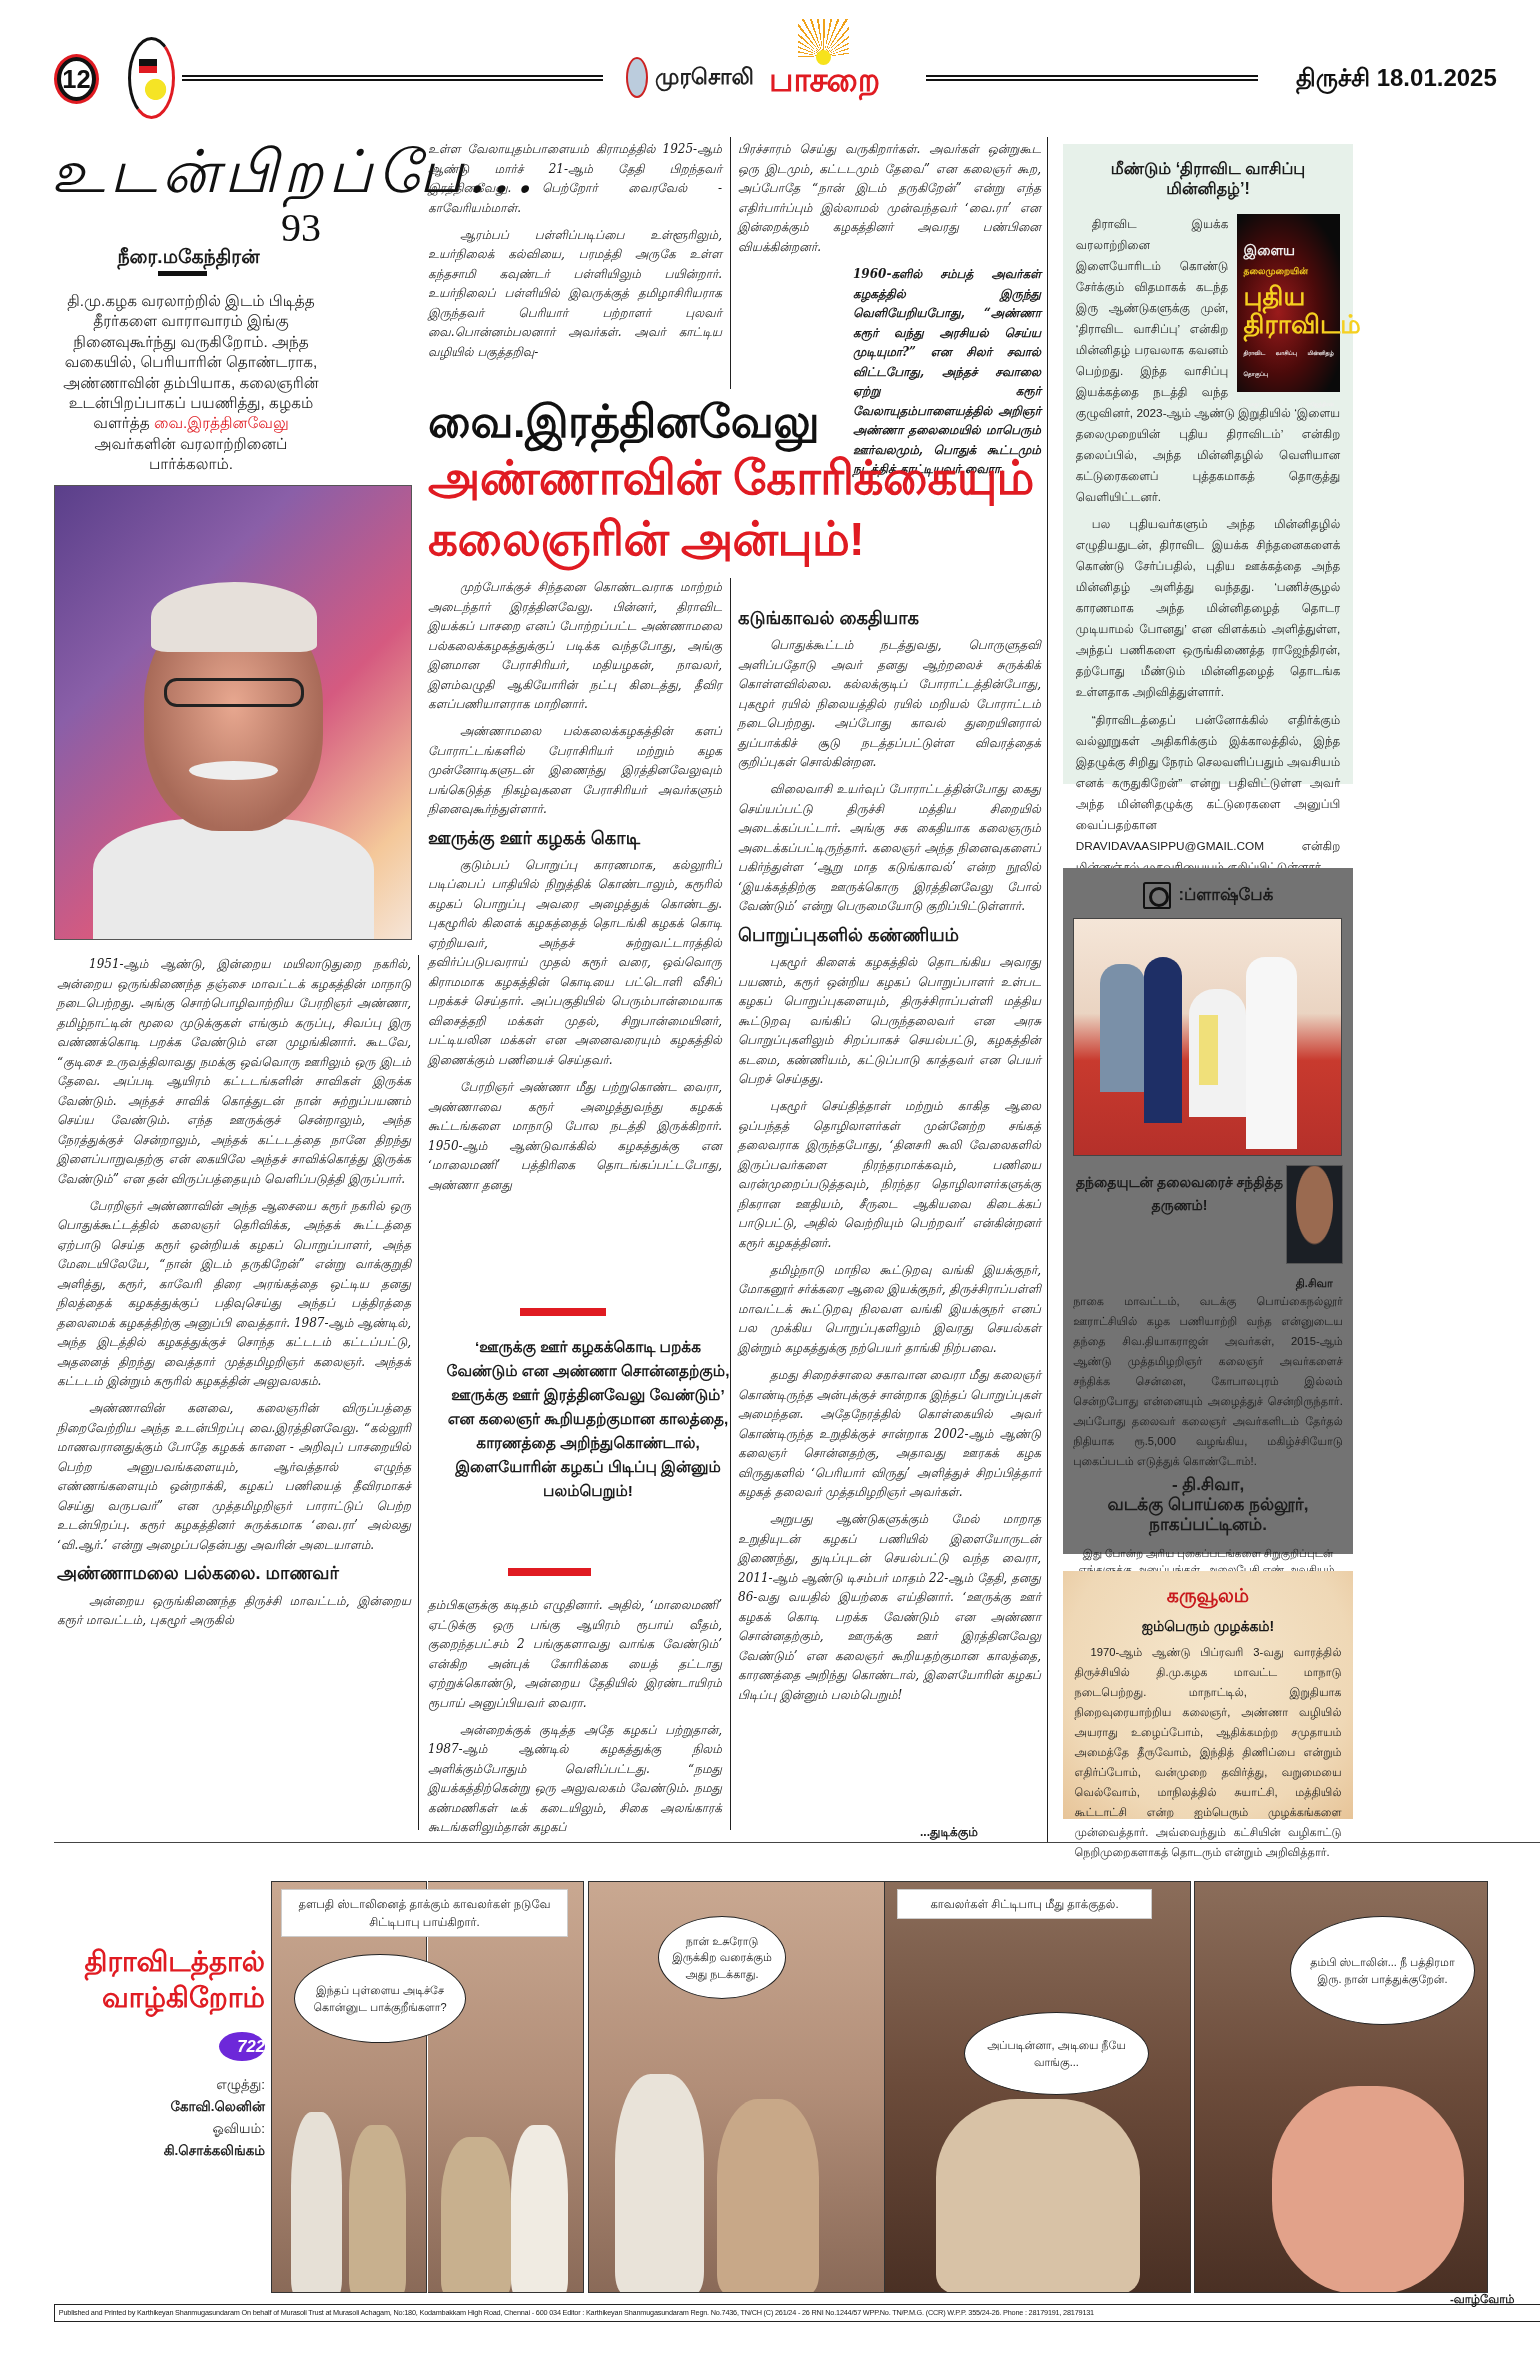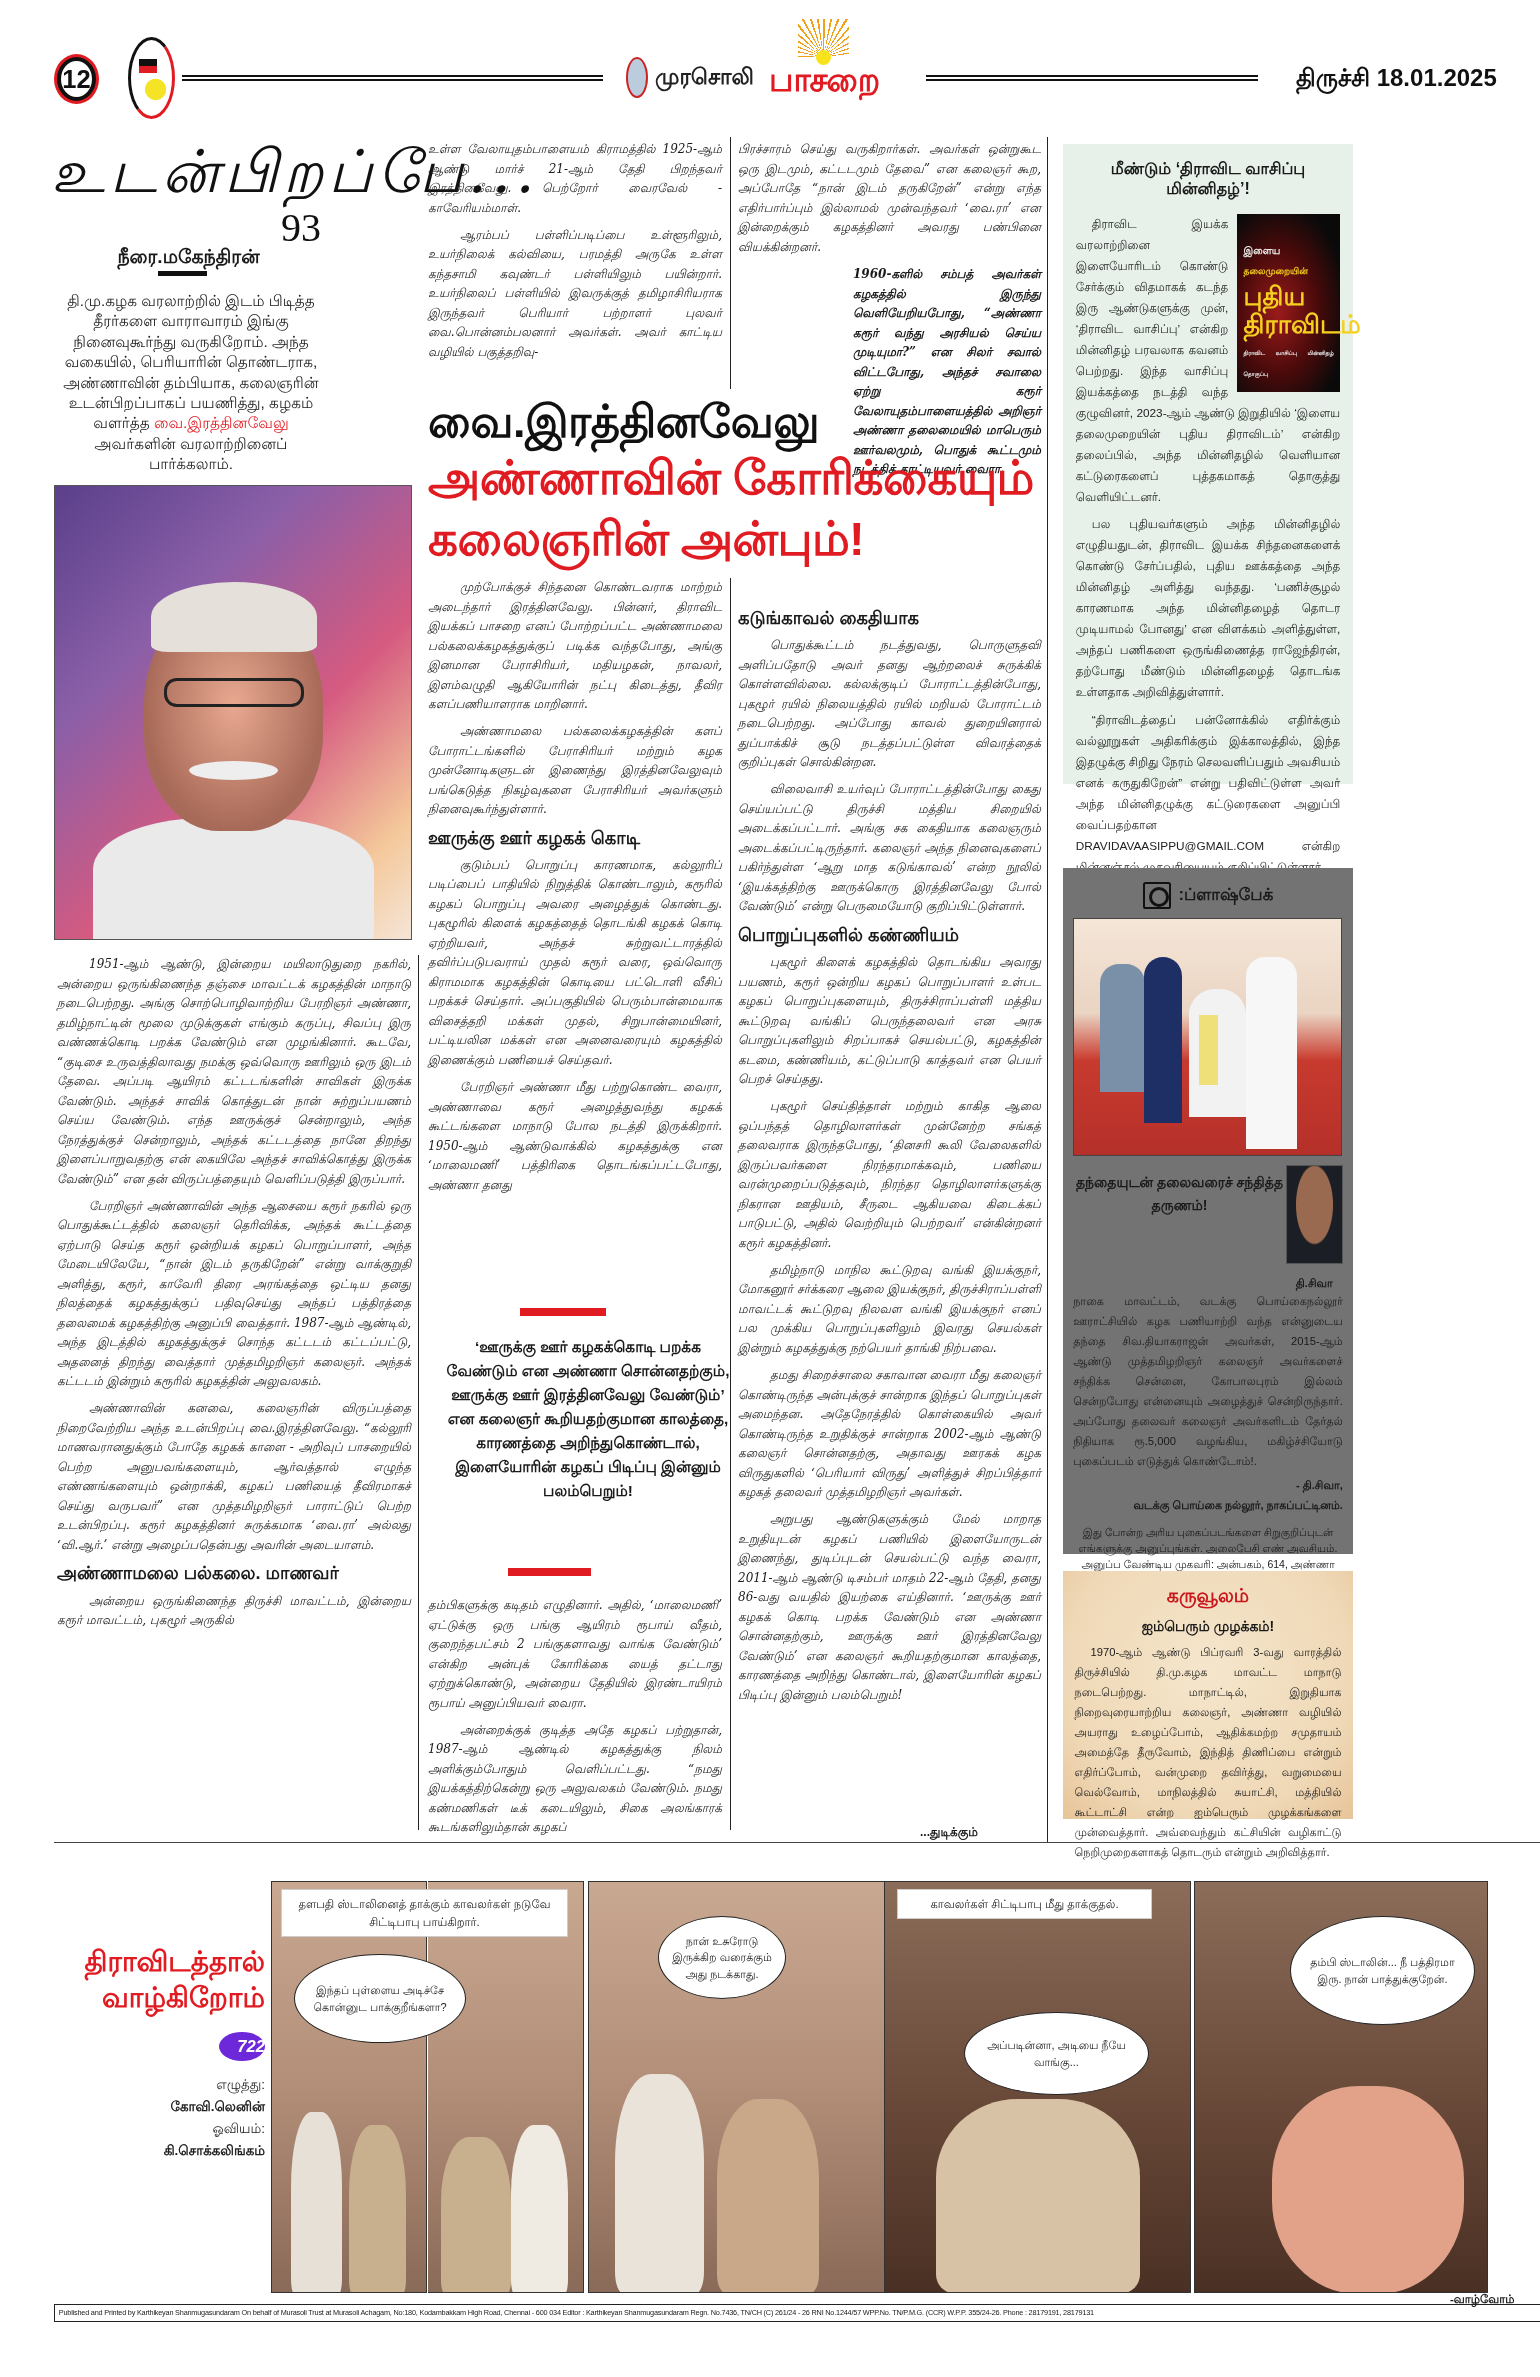--- a/index.html
+++ b/index.html
@@ -50,21 +50,21 @@
 
   .pullquote { position: absolute; left: 441px; top: 1335px; width: 294px; text-align: center; font-weight: bold; font-size: 15.3px; line-height: 24px; }
   .pq-rule { position: absolute; height: 7.7px; background: #e01b22; }
 
   
   .box-green { position: absolute; left: 1063px; top: 144px; width: 290px; height: 640px; background: #e7f1ea; padding: 16px 12.8px; }
   .box-green h3 { font-size: 16px; text-align: center; margin-bottom: 14px; }
   .box-text { font-size: 11.8px; line-height: 21px; text-align: justify; color: #222; }
   .box-text p { text-indent: 16px; margin-bottom: 6.4px; }
   .book-cover { float: right; width: 103px; height: 178px; margin: 0 0 7.7px 9px; background: radial-gradient(ellipse at 40% 55%, #9b1b1b 0%, #4a0a0a 45%, #0a0a0a 80%); color: #f5d020; padding: 25.5px 6.4px; font-weight: bold; }
-  .book-cover .l1 { font-size: 10px; color: #eee; }
+  .book-cover .l1 { font-size: 14px; color: #eee; }
   .book-cover .l2 { font-size: 9px; color: #f5d020; }
   .book-cover .l3 { font-size: 25.5px; line-height: 28px; }
   .book-cover .l4 { font-size: 5.7px; color: #eee; margin-top: 5.1px; }
   .book-cover .l5 { font-size: 5.1px; color: #eee; margin-top: 9px; }
 
   .box-pink { position: absolute; left: 1063px; top: 868px; width: 290px; height: 686px; background: #737373; padding: 14px 10.2px; }
   .flash-title { text-align: center; font-weight: bold; font-size: 16.6px; margin-bottom: 9px; display: flex; align-items: center; justify-content: center; gap: 7.7px; }
   .camera-icon { width: 28px; height: 27px; border: 2.6px solid #111; border-radius: 2.6px; position: relative; }
   .camera-icon::after { content: ""; position: absolute; left: 3.8px; top: 3.2px; width: 14px; height: 14px; border: 3.2px solid #111; border-radius: 50%; }
   .flash-photo { width: 269px; height: 238px; border: 1.3px solid #444; background: linear-gradient(180deg, #f5e6d8 0%, #ead4c2 40%, #c83a2e 60%, #b5302a 100%); position: relative; overflow: hidden; }
@@ -72,21 +72,21 @@
   .flash-photo .p1s { position: absolute; left: 125px; top: 96px; width: 19px; height: 70px; background: #f0e07a; }
   .flash-photo .p2 { position: absolute; left: 70px; top: 38px; width: 38px; height: 166px; background: #1e2f66; border-radius: 19px 19px 0 0; }
   .flash-photo .p3 { position: absolute; left: 172px; top: 38px; width: 51px; height: 192px; background: #f7f7f7; border-radius: 19px 19px 0 0; }
   .flash-photo .p4 { position: absolute; left: 25.5px; top: 45px; width: 45px; height: 128px; background: #7a90a8; border-radius: 19px 19px 0 0; }
   .flash-caption-row { display: flex; margin-top: 9px; }
   .flash-caption-text { flex: 1; }
   .flash-caption-title { text-align: center; font-weight: bold; font-size: 14px; line-height: 23px; margin: 6.4px 0 7.7px; }
   .siva-photo { width: 57px; height: 99px; background: radial-gradient(ellipse at 50% 40%, #9a6a50 0 18px, #1b1f25 19px); border: 1.3px solid #555; }
   .siva-name { font-weight: bold; font-size: 11px; text-align: center; margin-top: 12.8px; }
   .flash-body { font-size: 11.2px; line-height: 20px; text-align: justify; }
-  .flash-sign { text-align: right; font-weight: bold; font-size: 11px; line-height: 20.4px; margin-top: 3.8px; }
+  .flash-sign { text-align: center; font-weight: bold; font-size: 17px; line-height: 20.4px; margin-top: 3.8px; }
   .flash-note { text-align: center; font-size: 10.5px; line-height: 16px; margin-top: 9px; }
 
   .box-archive { position: absolute; left: 1063px; top: 1571px; width: 290px; height: 248px; background: radial-gradient(ellipse at 50% 40%, #f5e6cc 0%, #efd8b6 70%, #e7c498 100%); padding: 14px 11.5px; }
   .archive-title { color: #c8181c; font-weight: bold; font-size: 19px; text-align: center; }
   .archive-sub { font-weight: bold; font-size: 14px; text-align: center; margin: 9px 0 6.4px; }
   .archive-body { font-size: 11.2px; line-height: 20px; text-align: justify; }
   .archive-body p { text-indent: 16px; }
 
   .cont-label { position: absolute; left: 920px; top: 1825px; font-weight: bold; font-size: 12px; }
 

